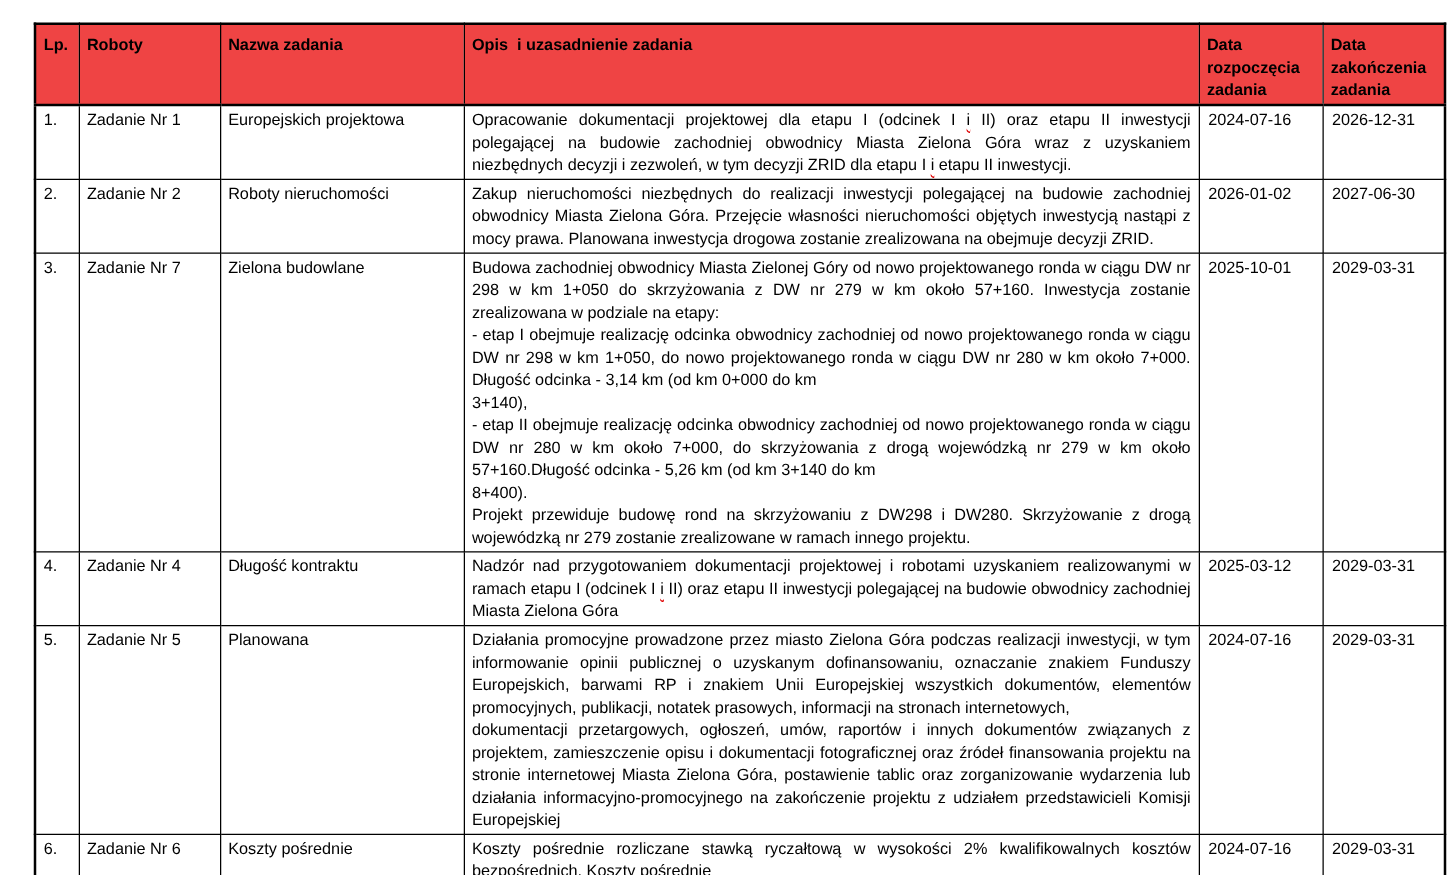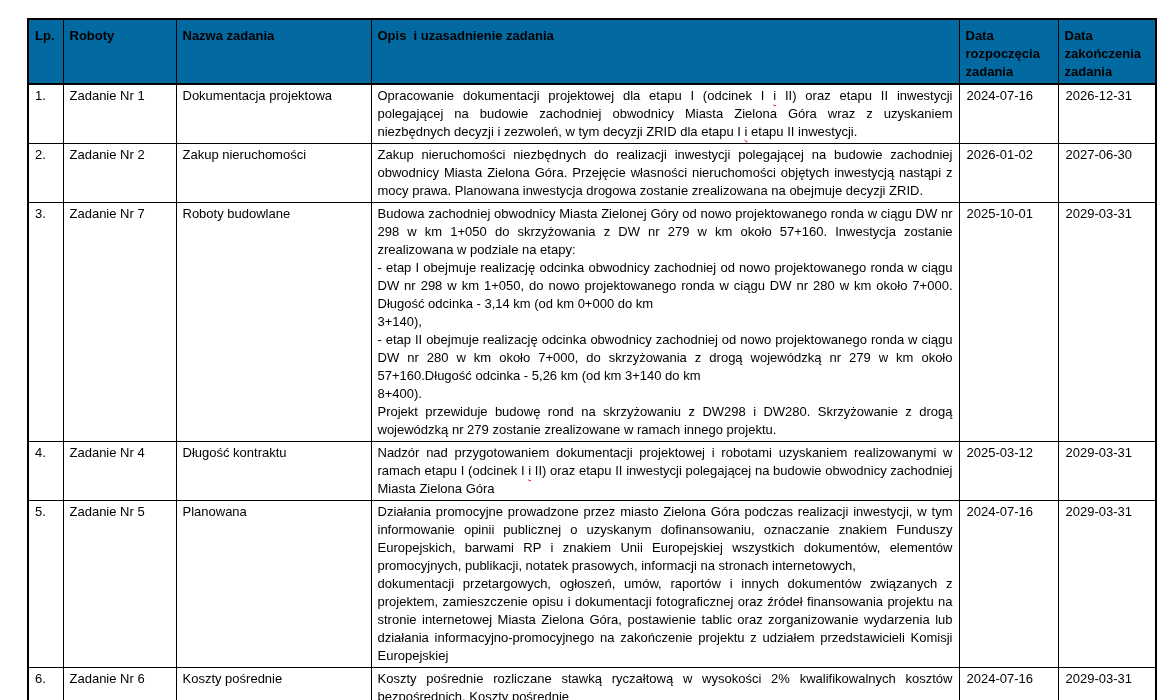--- a/index.html
+++ b/index.html
@@ -10,21 +10,21 @@
     border:1px solid #000;
     vertical-align:top;
     font-size:13px;
     line-height:18px;
     padding:2px 6px;
     box-sizing:border-box;
     overflow:hidden;
     word-wrap:break-word;
   }
   thead th {
-    background:#0369a1;
+    background:#ef4444;
     font-weight:bold;
     text-align:left;
     padding-top:7px;
     border-bottom:2px solid #000;
     white-space:pre-wrap;
     height:59px;
   }
   td.opis { text-align:justify; white-space:pre-wrap; }
   td.date { padding-left:7px; }
   tbody tr:nth-child(1) td { height:56px; }
@@ -61,37 +61,37 @@
         <th>Nazwa zadania</th>
         <th>Opis  i uzasadnienie zadania</th>
         <th>Data rozpoczęcia zadania</th>
         <th>Data zakończenia zadania</th>
       </tr>
     </thead>
     <tbody>
         <tr>
           <td class="lp">1.</td>
           <td class="zad">Zadanie Nr 1</td>
-          <td class="naz">Dokumentacja projektowa</td>
+          <td class="naz">Europejskich projektowa</td>
           <td class="opis"><span>Opracowanie dokumentacji projektowej dla etapu I (odcinek I </span><span class="squiggle">i</span><span> II) oraz etapu II inwestycji polegającej na budowie zachodniej obwodnicy Miasta Zielona Góra wraz z uzyskaniem niezbędnych decyzji i zezwoleń, w tym decyzji ZRID dla etapu I </span><span class="squiggle">i</span><span> etapu II inwestycji.</span></td>
           <td class="date">2024-07-16</td>
           <td class="date">2026-12-31</td>
         </tr>
         <tr>
           <td class="lp">2.</td>
           <td class="zad">Zadanie Nr 2</td>
-          <td class="naz">Zakup nieruchomości</td>
+          <td class="naz">Roboty nieruchomości</td>
           <td class="opis"><span>Zakup nieruchomości niezbędnych do realizacji inwestycji polegającej na budowie zachodniej obwodnicy Miasta Zielona Góra. Przejęcie własności nieruchomości objętych inwestycją nastąpi z mocy prawa. Planowana inwestycja drogowa zostanie zrealizowana na obejmuje decyzji ZRID.</span></td>
           <td class="date">2026-01-02</td>
           <td class="date">2027-06-30</td>
         </tr>
         <tr>
           <td class="lp">3.</td>
           <td class="zad">Zadanie Nr 7</td>
-          <td class="naz">Roboty budowlane</td>
+          <td class="naz">Zielona budowlane</td>
           <td class="opis"><span>Budowa zachodniej obwodnicy Miasta Zielonej Góry od nowo projektowanego ronda w ciągu DW nr 298 w km 1+050 do skrzyżowania z DW nr 279 w km około 57+160. Inwestycja zostanie zrealizowana w podziale na etapy:
 - etap I obejmuje realizację odcinka obwodnicy zachodniej od nowo projektowanego ronda w ciągu DW nr 298 w km 1+050, do nowo projektowanego ronda w ciągu DW nr 280 w km około 7+000. Długość odcinka - 3,14 km (od km 0+000 do km
 3+140),
 - etap II obejmuje realizację odcinka obwodnicy zachodniej od nowo projektowanego ronda w ciągu DW nr 280 w km około 7+000, do skrzyżowania z drogą wojewódzką nr 279 w km około 57+160.Długość odcinka - 5,26 km (od km 3+140 do km
 8+400).
 Projekt przewiduje budowę rond na skrzyżowaniu z DW298 i DW280. Skrzyżowanie z drogą wojewódzką nr 279 zostanie zrealizowane w ramach innego projektu.</span></td>
           <td class="date">2025-10-01</td>
           <td class="date">2029-03-31</td>
         </tr>
         <tr>

